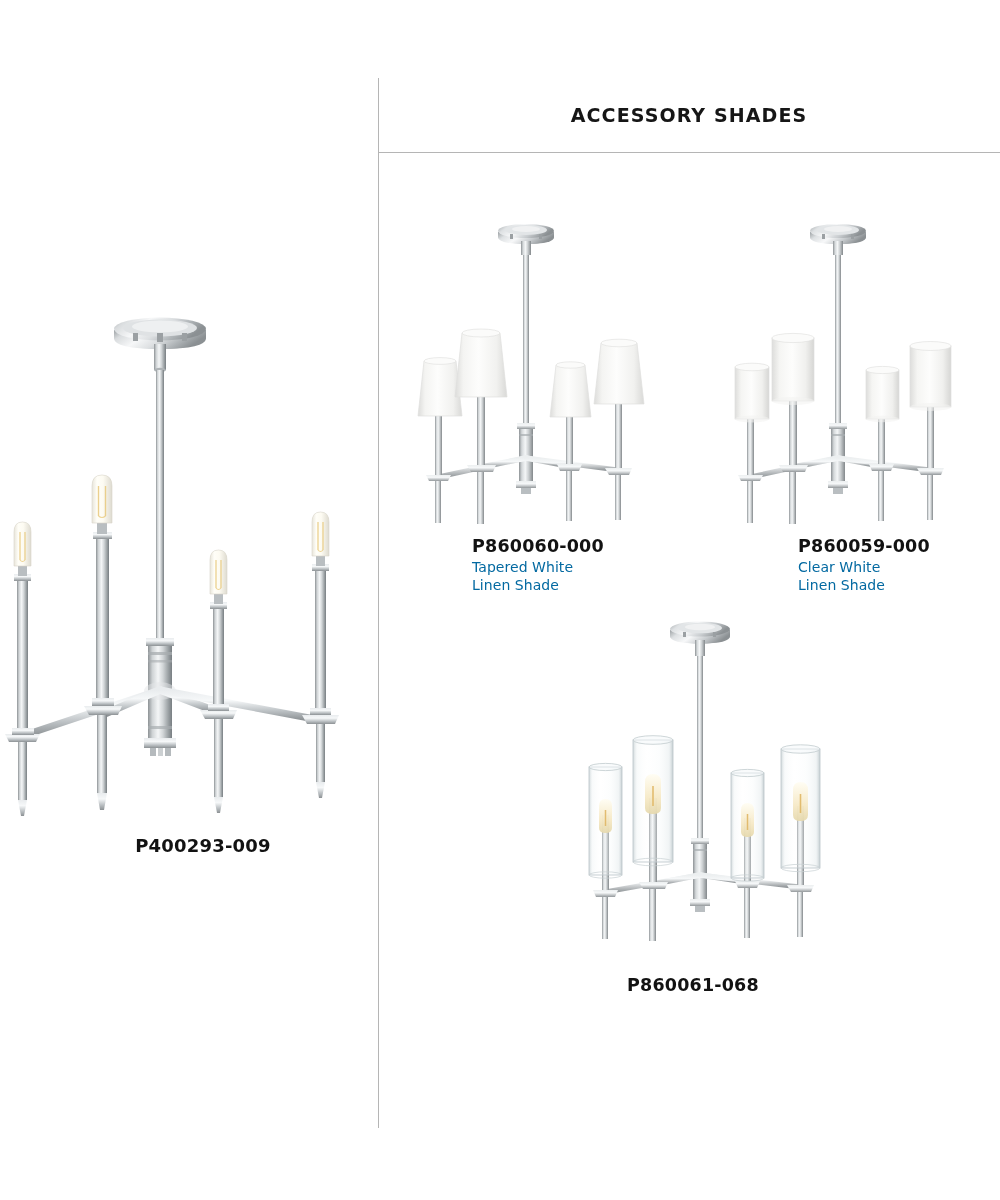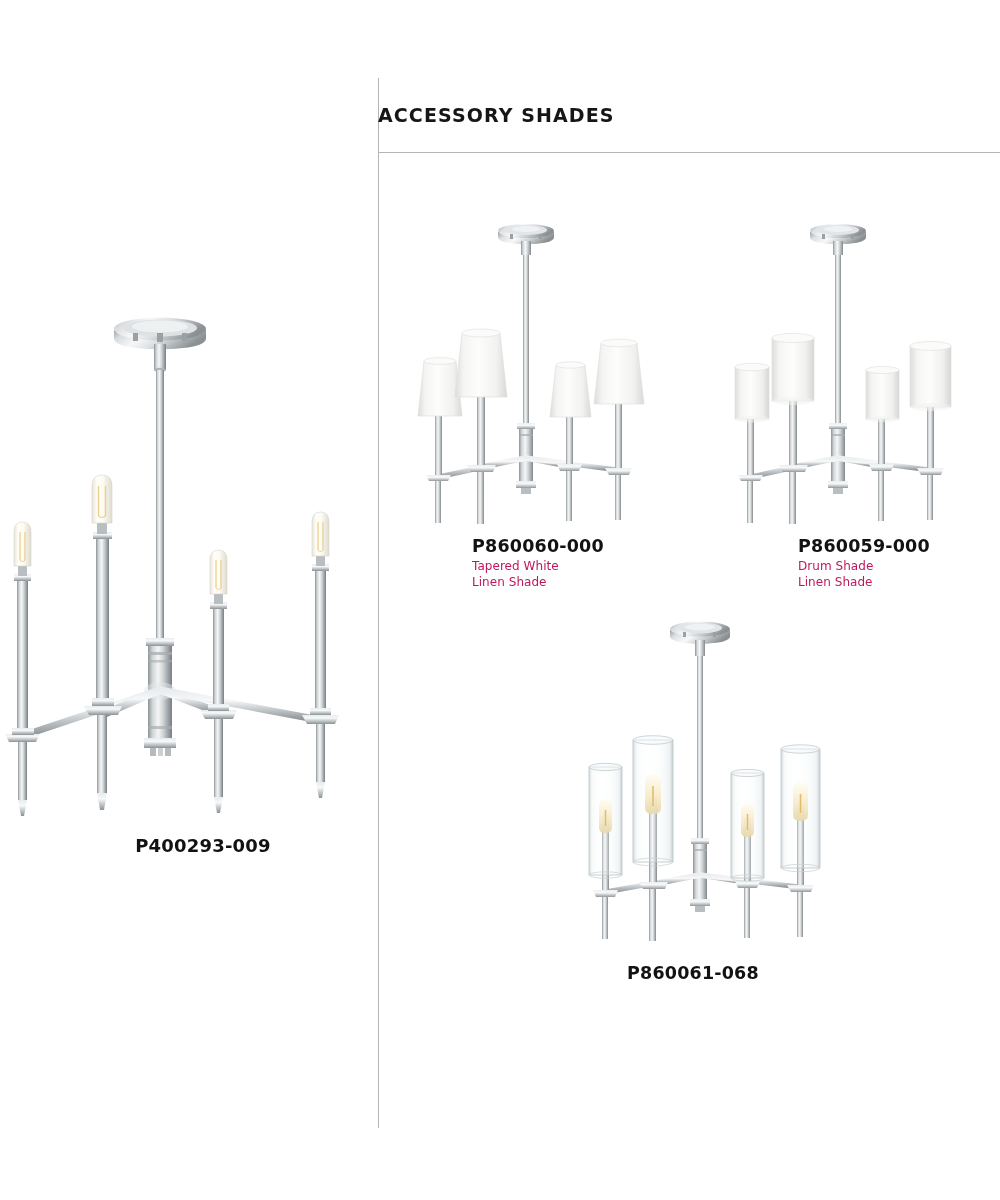--- a/index.html
+++ b/index.html
@@ -33,20 +33,21 @@
     height: 1px;
     background: #b5b5b5;
   }
 
   
   .section-header {
     position: absolute;
     left: 378px;
     top: 104px;
     width: 622px;
+    text-align: center;
     font-size: 19px;
     font-weight: bold;
     letter-spacing: 1.1px;
     color: #161616;
   }
 
   
   .product {
     position: absolute;
   }
@@ -59,23 +60,23 @@
   }
   .caption .sku {
     font-size: 17.5px;
     font-weight: bold;
     letter-spacing: 0.2px;
     color: #121212;
     display: block;
     margin-bottom: 2px;
   }
   .caption .desc-line {
-    font-size: 12px;
+    font-size: 14px;
     font-weight: normal;
-    color: #be185d;
+    color: #0369a1;
     display: block;
     letter-spacing: 0.05px;
   }
 
   
   #product-main {
     left: 0px;
     top: 260px;
     width: 370px;
   }
@@ -85,21 +86,21 @@
   }
   #product-main .caption .sku { font-size: 18px; }
 
   
   #product-tapered { left: 406px; top: 215px; width: 270px; }
   #product-drum    { left: 718px; top: 215px; width: 270px; }
   #product-glass   { left: 565px; top: 610px; width: 300px; }
 
   #product-tapered .caption { margin-top: 10px; margin-left: 66px; }
   #product-drum .caption    { margin-top: 10px; margin-left: 80px; }
-  #product-glass .caption   { margin-top: 12px; margin-left: 62px; }
+  #product-glass .caption   { margin-top: 24px; margin-left: 62px; }
 </style>
 </head>
 <body>
 
 <div class="divider-vertical"></div>
 <div class="divider-horizontal"></div>
 
 <div class="section-header">ACCESSORY SHADES</div>
 
 <div class="product" id="product-main">
@@ -455,21 +456,21 @@
       <g>
         <rect x="192" y="131" width="41" height="61" fill="url(#dShade)" stroke="#e0e0de" stroke-width="0.7"></rect>
         <ellipse cx="212.5" cy="131" rx="20.5" ry="4.5" fill="#fbfbfa" stroke="#dededc" stroke-width="0.6"></ellipse>
         <ellipse cx="212.5" cy="192" rx="20.5" ry="3.9" fill="#f2f2f0" opacity="0.55"></ellipse>
       </g>
     </g>
   </svg>
 
   <div class="caption">
     <span class="sku">P860059-000</span>
-    <span class="desc-line">Drum Shade</span>
+    <span class="desc-line">Clear White</span>
     <span class="desc-line">Linen Shade</span>
   </div>
 </div>
 
 <div class="product" id="product-glass">
   <svg class="product-figure" width="300" height="340" viewBox="0 0 300 340" xmlns="http://www.w3.org/2000/svg">
     <defs>
       <linearGradient id="gNick" x1="0" y1="0" x2="1" y2="0">
         <stop offset="0%" stop-color="#8d9295"></stop>
         <stop offset="20%" stop-color="#d4d8da"></stop>

